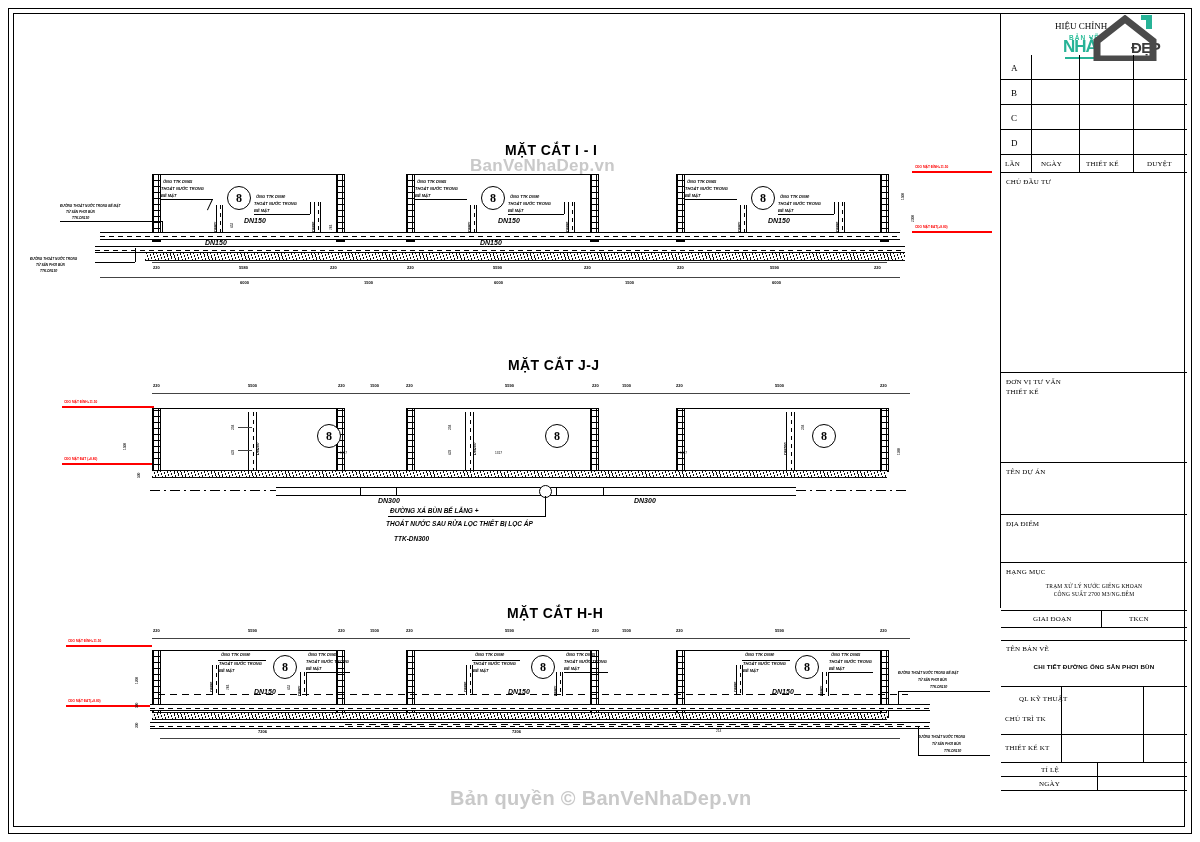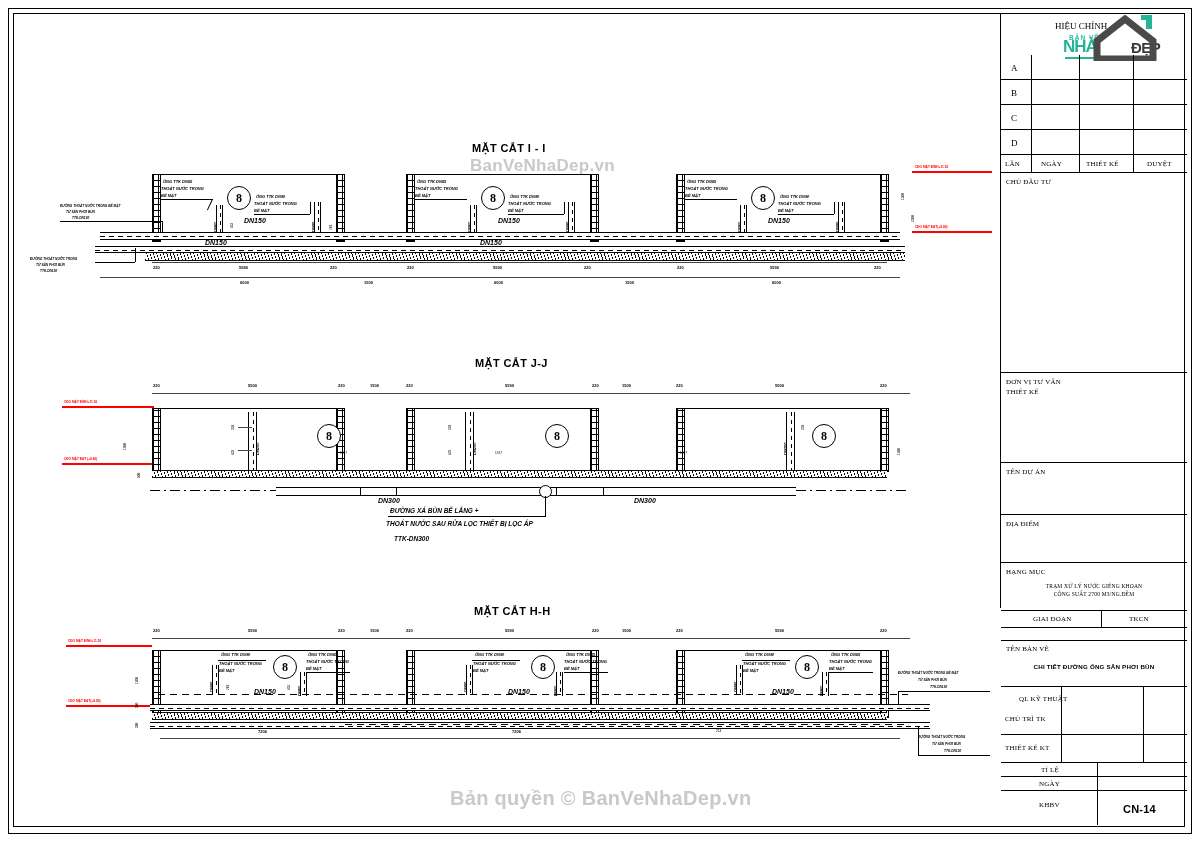--- a/index.html
+++ b/index.html
@@ -15,21 +15,21 @@
   .hl{height:1px;}
   .vl{width:1px;}
   .red{background:#f00 !important;}
   .t{position:absolute;white-space:nowrap;line-height:1;}
   .it{font-style:italic;font-weight:bold;}
   .tiny{font-size:4px;}
   .xtiny{font-size:3.2px;}
   .dim{font-size:4px;font-weight:bold;}
 
   
-  .sect-title{font-size:11px;font-weight:bold;letter-spacing:0.4px;}
+  .sect-title{font-size:14px;font-weight:bold;letter-spacing:0.4px;margin-left:33px;}
   .main-title{font-size:15.5px;font-weight:bold;letter-spacing:0.4px;}
 
   
   .wall{position:absolute;background:#fff;border:1px solid #000;
         background-image:
           repeating-linear-gradient(0deg,#000 0 1px,transparent 1px 6px),
           repeating-linear-gradient(90deg,#000 0 1px,transparent 1px 5px);
   }
   
   .ground{position:absolute;border-top:1px solid #000;border-bottom:1px solid #000;
@@ -557,20 +557,15 @@
     </div>
 
     <div class="row" style="top:750px;height:14px;">
       <div class="cellv" style="left:96px;"></div>
       <div class="tb-lab" style="left:40px;top:3px;">TỈ LỆ</div>
     </div>
     <div class="row" style="top:764px;height:14px;">
       <div class="cellv" style="left:96px;"></div>
       <div class="tb-lab" style="left:38px;top:3px;">NGÀY</div>
     </div>
-    <div class="row" style="top:778px;height:34px;border-bottom:none;">
-      <div class="cellv" style="left:96px;"></div>
-      <div class="tb-lab" style="left:38px;top:10px;">KHBV</div>
-      <div class="tb-lab" style="left:122px;top:12px;font-size:11px;font-weight:bold;font-family:'Liberation Sans',sans-serif;">CN-14</div>
-    </div>
   </div>
 
 </div>
 
 </body></html>

